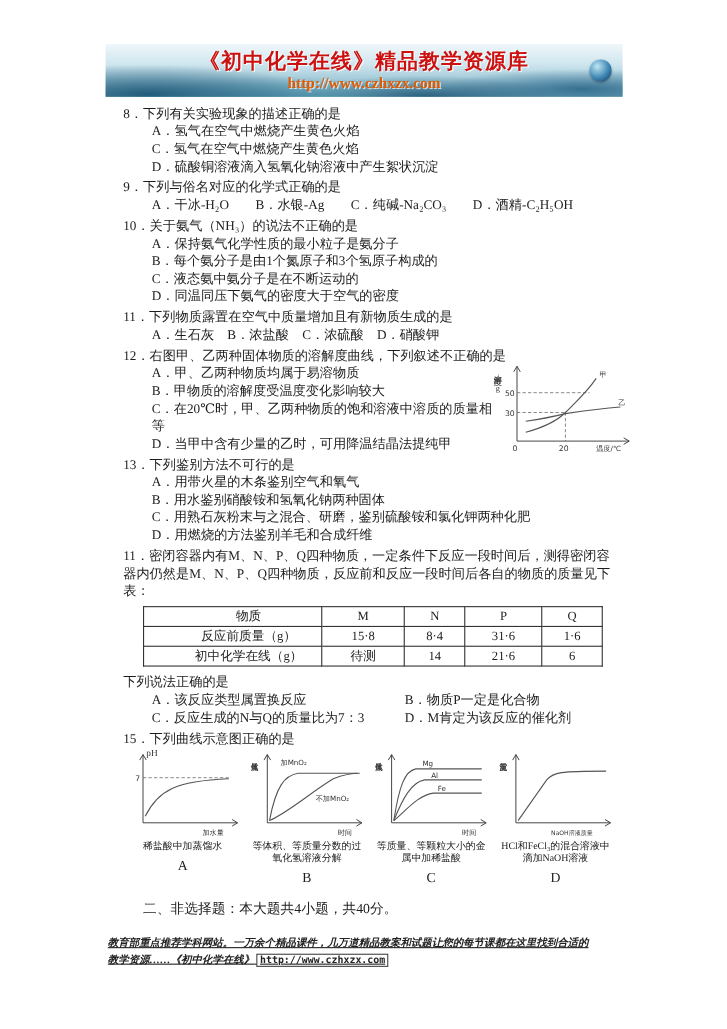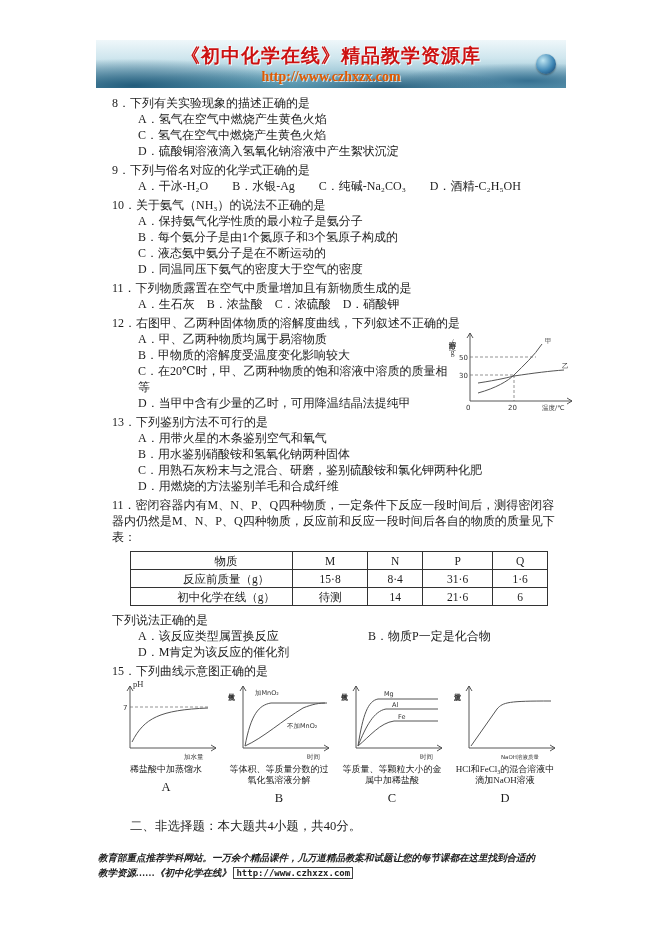--- a/index.html
+++ b/index.html
@@ -55,21 +55,21 @@
   .ylab{position:absolute;left:2px;top:6px;writing-mode:vertical-rl;text-orientation:upright;
         font-size:7px;line-height:8px;color:#333;}
   .ylab.hor{writing-mode:horizontal-tb;top:-2px;left:21px;font-size:8.5px;}
   .cap{font-size:9px;line-height:11px;text-align:center;margin-top:2px;padding:0 3px;color:#222;}
   .letter{text-align:center;font-size:12.5px;margin-top:4px;}
 
   .section2{margin-top:12px;padding-left:18px;font-size:12.5px;}
 
   
   .footer{position:absolute;left:98px;top:851px;width:468px;font-size:9.5px;line-height:15px;
-          font-style:italic;font-weight:bold;color:#222;}
+          font-style:italic;font-weight:bold;color:#222;text-decoration:underline;}
   .footer .url-box{border:1px solid #444;padding:0 2px;font-style:normal;
           font-family:"DejaVu Sans Mono",monospace;font-size:9px;}
 </style>
 </head>
 <body>
 
 <div class="page">
 
   <div class="banner">
     <div class="banner-title">《初中化学在线》精品教学资源库</div>
@@ -168,20 +168,21 @@
         </tr>
       </tbody>
         </table>
 
       <div>下列说法正确的是</div>
       <div class="pair">
         <span class="c1">A．该反应类型属置换反应</span>
         <span>B．物质P一定是化合物</span>
       </div>
       <div class="pair">
+        <span class="c1">C．反应生成的N与Q的质量比为7：3</span>
         <span>D．M肯定为该反应的催化剂</span>
       </div>
     </div>
 
     <div class="q">
       <div class="stem"><span>15．</span><span>下列曲线示意图正确的是</span></div>
 
       <div class="charts-row">
 
         <div class="chart-box">

